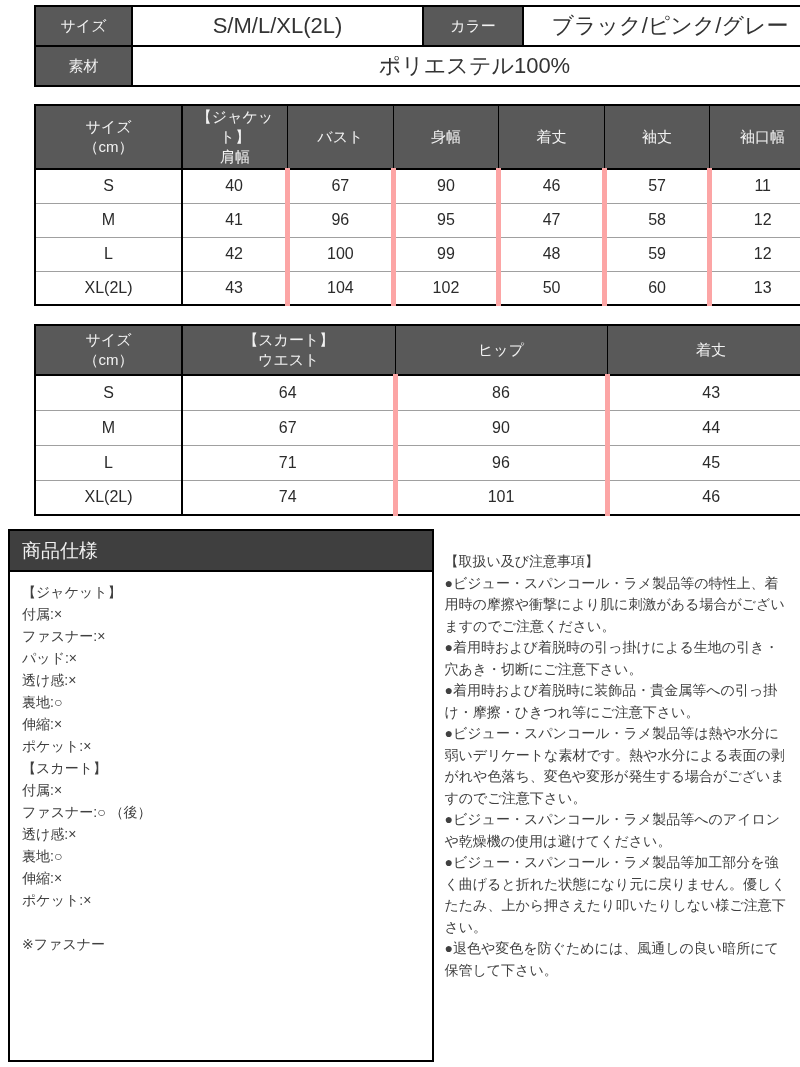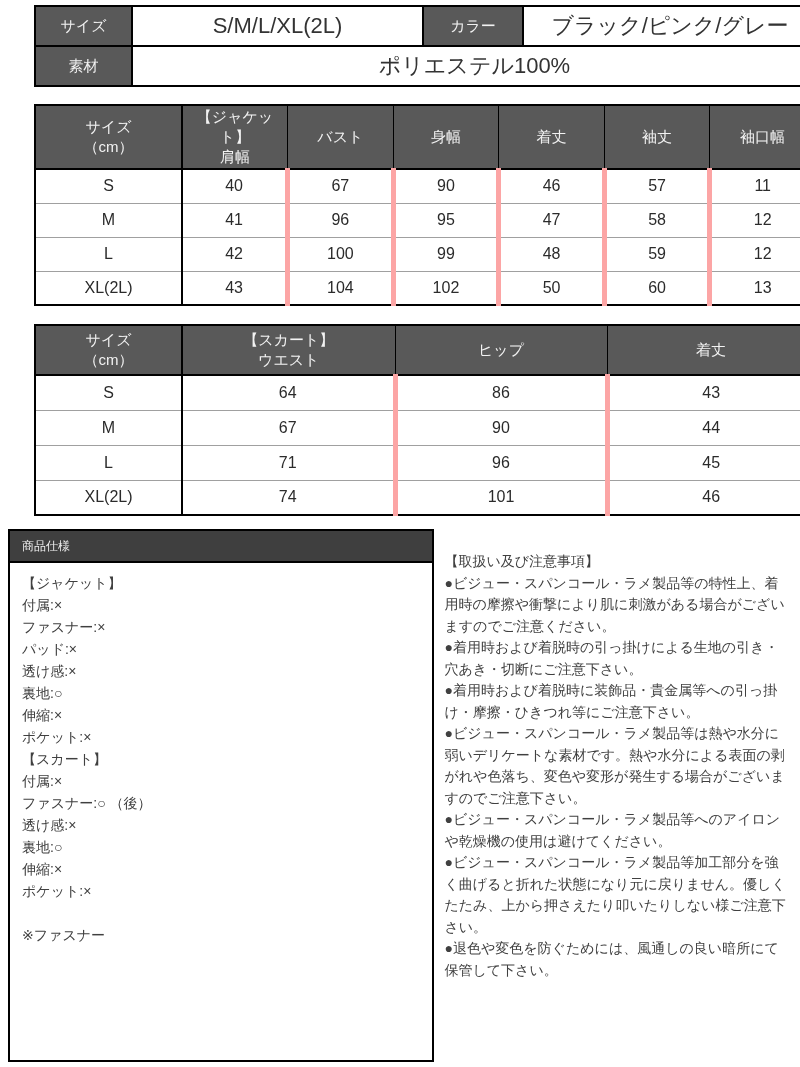--- a/index.html
+++ b/index.html
@@ -47,21 +47,21 @@
   }
   .t2 td { height: 34px; }
   .t3 td { height: 35px; }
   .mt th.c0, .mt td.c0 { border-right: 2px solid #000; }
 
   
   .bottom { margin-top: 13px; display: flex; align-items: flex-start; }
   .spec-box { width: 427px; height: 533px; border: 2px solid #000; background: #fff; }
   .spec-head {
     background: #3f3f3f; color: #f0f0f0;
-    font-size: 12px; padding: 7px 12px 6px 12px;
+    font-size: 19px; padding: 7px 12px 6px 12px;
     border-bottom: 2px solid #000;
   }
   .spec-body { padding: 9px 12px; font-size: 14px; line-height: 22px; color: #404040; }
   .spec-note { margin-top: 22px; }
   .notes {
     width: 348px; margin-left: 10px; padding-top: 22px;
     font-size: 14px; line-height: 21.5px; color: #404040;
   }
   .notes p { margin: 0; }
 </style>

